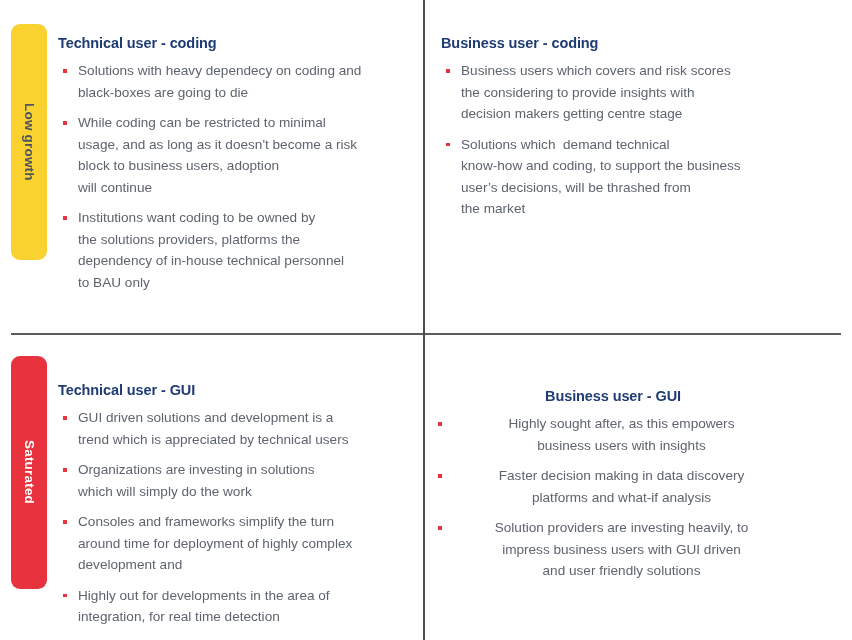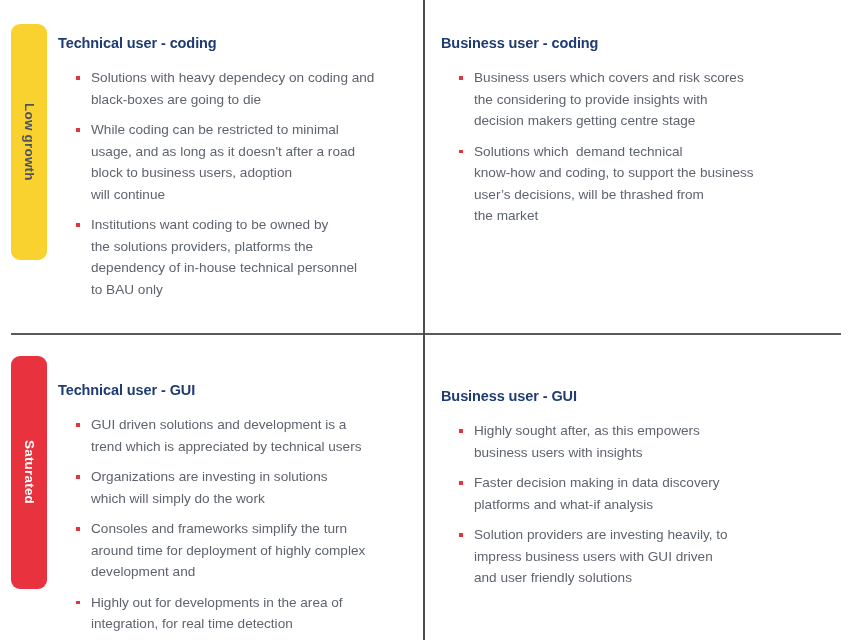--- a/index.html
+++ b/index.html
@@ -82,33 +82,33 @@
   }
   .bar-saturated .growth-label { color: #ffffff; }
 
   
   .content {
     position: absolute;
   }
   .q-tl .content { left: 58px; top: 20px; width: 348px; }
   .q-tr .content { left: 16px; top: 20px; width: 360px; }
   .q-bl .content { left: 58px; top: 32px; width: 348px; }
-  .q-br .content { left: 16px; top: 38px; width: 360px; }
+  .q-br .content { left: 8px; top: 38px; width: 360px; text-align: center; }
 
   .panel-title {
     font-size: 14.5px;
     font-weight: bold;
     color: #1f3b73;
     margin: 15px 0 9px 0;
     letter-spacing: -0.1px;
   }
 
   ul.bullets {
     list-style: none;
-    margin: 16px;
+    margin: 3px;
     padding: 0;
   }
   ul.bullets > li {
     position: relative;
     padding-left: 17px;
     margin-bottom: 9px;
     font-size: 13.6px;
     line-height: 21.5px;
     color: #5e646e;
     white-space: pre-wrap;
@@ -135,21 +135,21 @@
   <div class="quadrant q-tl">
     <div class="growth-bar bar-low">
       <span class="growth-label">Low growth</span>
     </div>
     <div class="content">
       <div class="panel-title">Technical user - coding</div>
       <ul class="bullets">
         <li>Solutions with heavy dependecy on coding and
 black-boxes are going to die</li>
         <li>While coding can be restricted to minimal
-usage, and as long as it doesn't after a road
+usage, and as long as it doesn't become a risk
 block to business users, adoption
 will continue</li>
         <li>Institutions want coding to be owned by
 the solutions providers, platforms the
 dependency of in-house technical personnel
 to BAU only</li>
       </ul>
     </div>
   </div>
 

